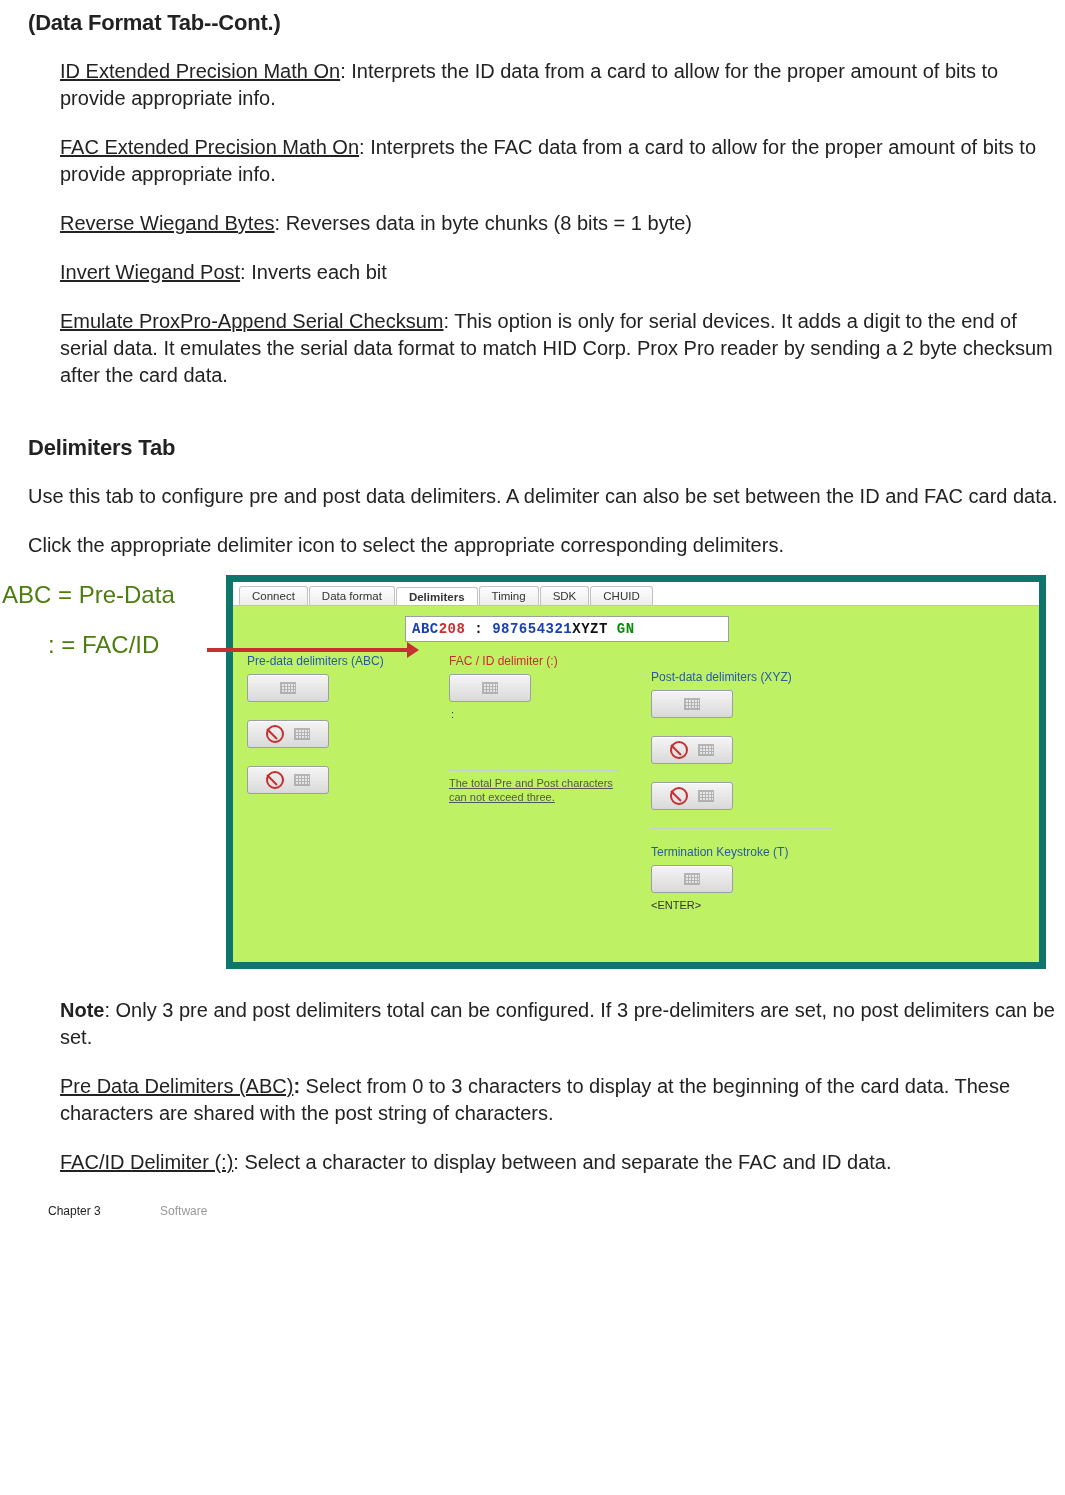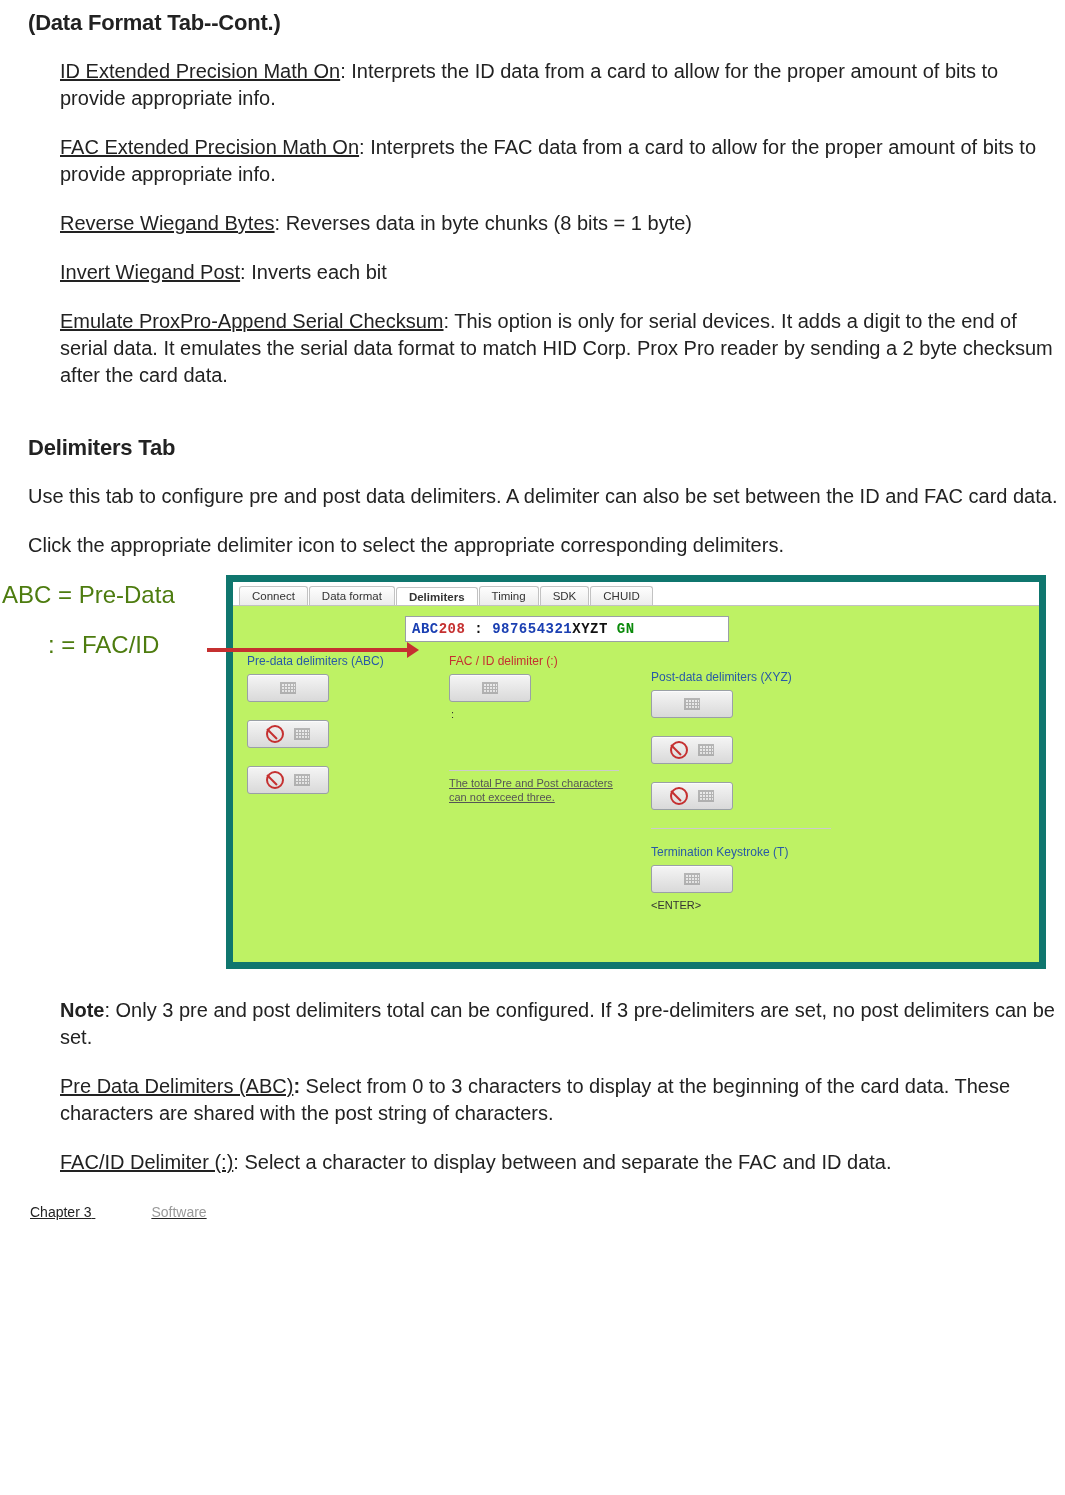--- a/index.html
+++ b/index.html
@@ -183,24 +183,23 @@
     width: 170px;
     line-height: 1.25;
     text-decoration: underline;
   }
   .small-char { font-size: 11px; color: #333; margin: -12px 0 8px 2px; }
 
   .term-col .col-label { color: #285aa6; margin-top: 16px; }
   .term-val { font-size: 11px; color: #333; margin-top: -12px; }
 
   .footer {
-    margin: 28px 0 0 2px;
-    font-size: 14px;
+    margin: 28px 0 0 20px;
+    font-size: 12px;
     color: #222;
-    text-decoration: underline;
   }
   .footer .soft { color: #9a9a9a; margin-left: 56px; }
 
   hr.col-sep { border: none; border-top: 1px solid #ccc; margin: 6px 0; }
 
 </style>
 </head>
 <body>
 
 <div class="page">

